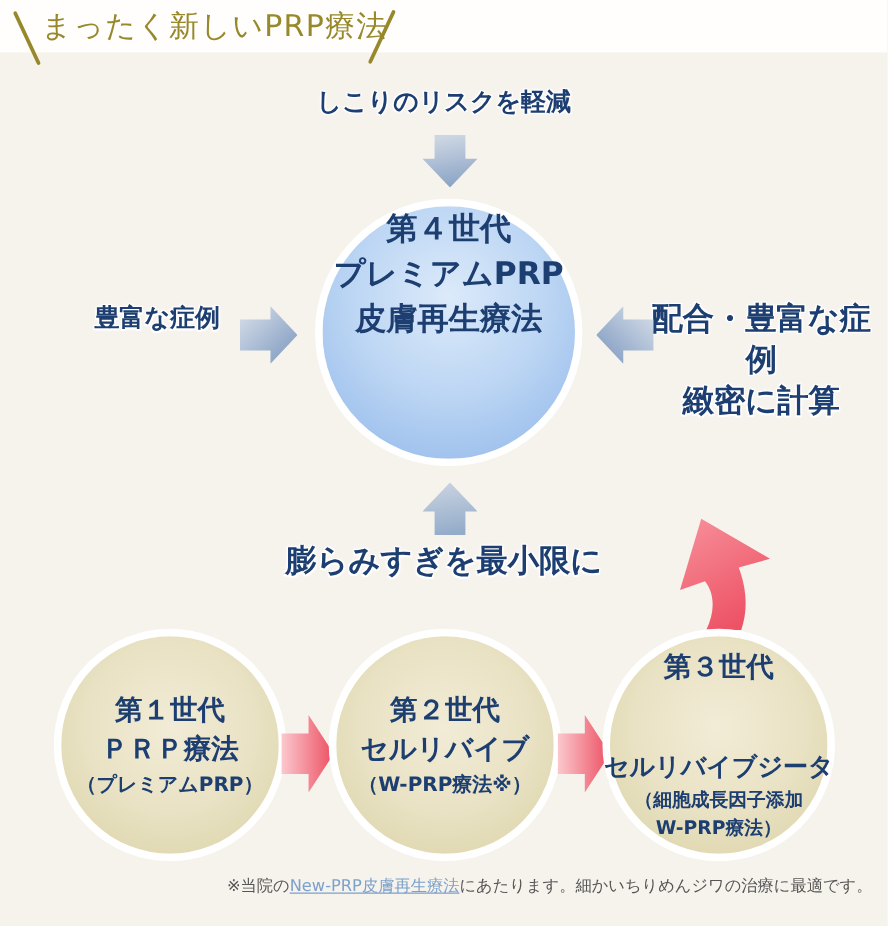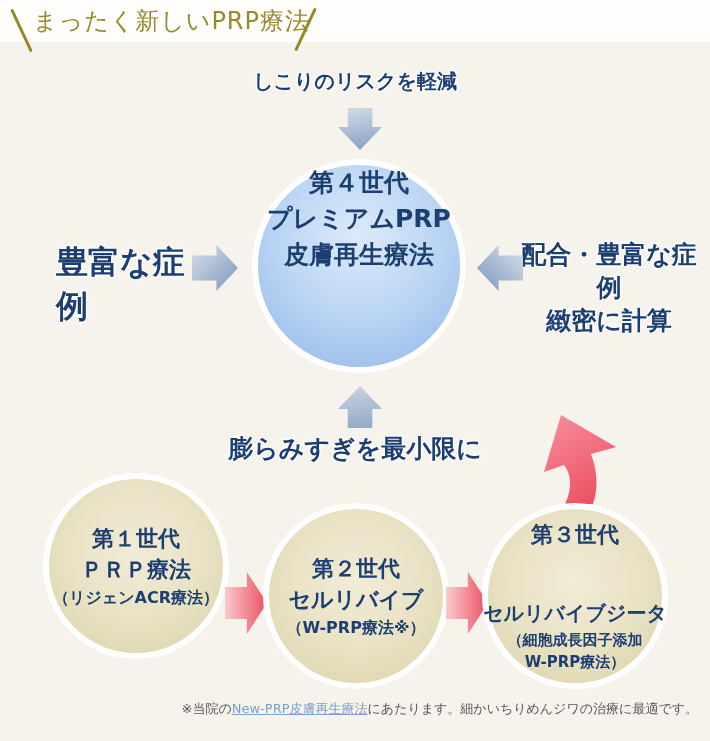--- a/index.html
+++ b/index.html
@@ -19,21 +19,21 @@
   .slash { position:absolute; width:3px; height:47px; background:#97892b; border-radius:2px; }
   .slash-left  { left:20px;  top:7px; transform:rotate(-25deg); }
   .slash-right { left:304px; top:6px; transform:rotate(25deg); }
 
   
   .benefit {
     position:absolute; color:#1d3e70; font-weight:bold;
     text-shadow:1px 1px 0 #fff,-1px -1px 0 #fff,1px -1px 0 #fff,-1px 1px 0 #fff,0 0 5px #fff;
   }
   .benefit-top    { left:0; top:68px;  width:710px; text-align:center; font-size:20px; }
-  .benefit-left   { left:56px; top:241px; width:148px; text-align:left; font-size:32px; }
+  .benefit-left   { left:28px; top:241px; width:148px; text-align:right; font-size:20px; }
   .benefit-right  { left:516px; top:238px; width:186px; text-align:center; font-size:25px; line-height:33px; }
   .benefit-bottom { left:0; top:432px; width:710px; text-align:center; font-size:25px; }
 
   
   .arrow-gray { position:absolute; }
   .arrow-down {
     left:338px; top:108px; width:44px; height:42px;
     background:linear-gradient(170deg,#ccd6e3 10%,#8aa3c5 92%);
     clip-path:polygon(22% 0,78% 0,78% 45%,100% 45%,50% 100%,0 45%,22% 45%);
   }
@@ -64,21 +64,21 @@
   .circle-main .c-line { display:block; font-size:25px; font-weight:bold; color:#1d3e70; line-height:36px; white-space:nowrap; }
 
   
   .gen-circle {
     position:absolute; width:174px; height:174px;
     border:6px solid #ffffff; border-radius:50%;
     background:radial-gradient(circle at 50% 42%, #f2ecd7 0%, #e9e2c4 50%, #dad2a5 100%);
     display:flex; flex-direction:column; align-items:center; justify-content:center;
     text-align:center; color:#1d3e70; font-weight:bold;
   }
-  #gen1 { left:43px;  top:473px; }
+  #gen1 { left:43px;  top:503px; }
   #gen2 { left:263px; top:503px; }
   #gen3 { left:482px; top:503px; }
   .gen-line { display:block; white-space:nowrap; }
   .gen-line:empty { display:none; }
   .gl-gen  { font-size:22px; line-height:31px; }
   .gl-name { font-size:22px; line-height:31px; }
   .gl-sub  { font-size:16px; line-height:25px; }
   #gen3 .gl-name { font-size:20px;margin-top:48px; }
   #gen3 .gl-sub  { font-size:15px; line-height:22px; }
 
@@ -135,21 +135,21 @@
         <stop offset="0" stop-color="#f78e99"></stop>
         <stop offset="1" stop-color="#ed5265"></stop>
       </linearGradient>
     </defs>
     <path d="M42 12 L97 44 L72 51 C79 70 79 86 74 101 L46 101 C53 87 53 72 45 62 L25 69 Z" fill="url(#gradPink)"></path>
   </svg>
 
   <div class="gen-circle" id="gen1">
     <span class="gen-line gl-gen">第１世代</span>
     <span class="gen-line gl-name">ＰＲＰ療法</span>
-    <span class="gen-line gl-sub">（リジェンACR療法）</span>
+    <span class="gen-line gl-sub">（プレミアムPRP）</span>
 
   </div>
 
   <div class="arrow-pink" id="flow1"></div>
 
   <div class="gen-circle" id="gen2">
     <span class="gen-line gl-gen">第２世代</span>
     <span class="gen-line gl-name">セルリバイブ</span>
     <span class="gen-line gl-sub">（W-PRP療法※）</span>
 

